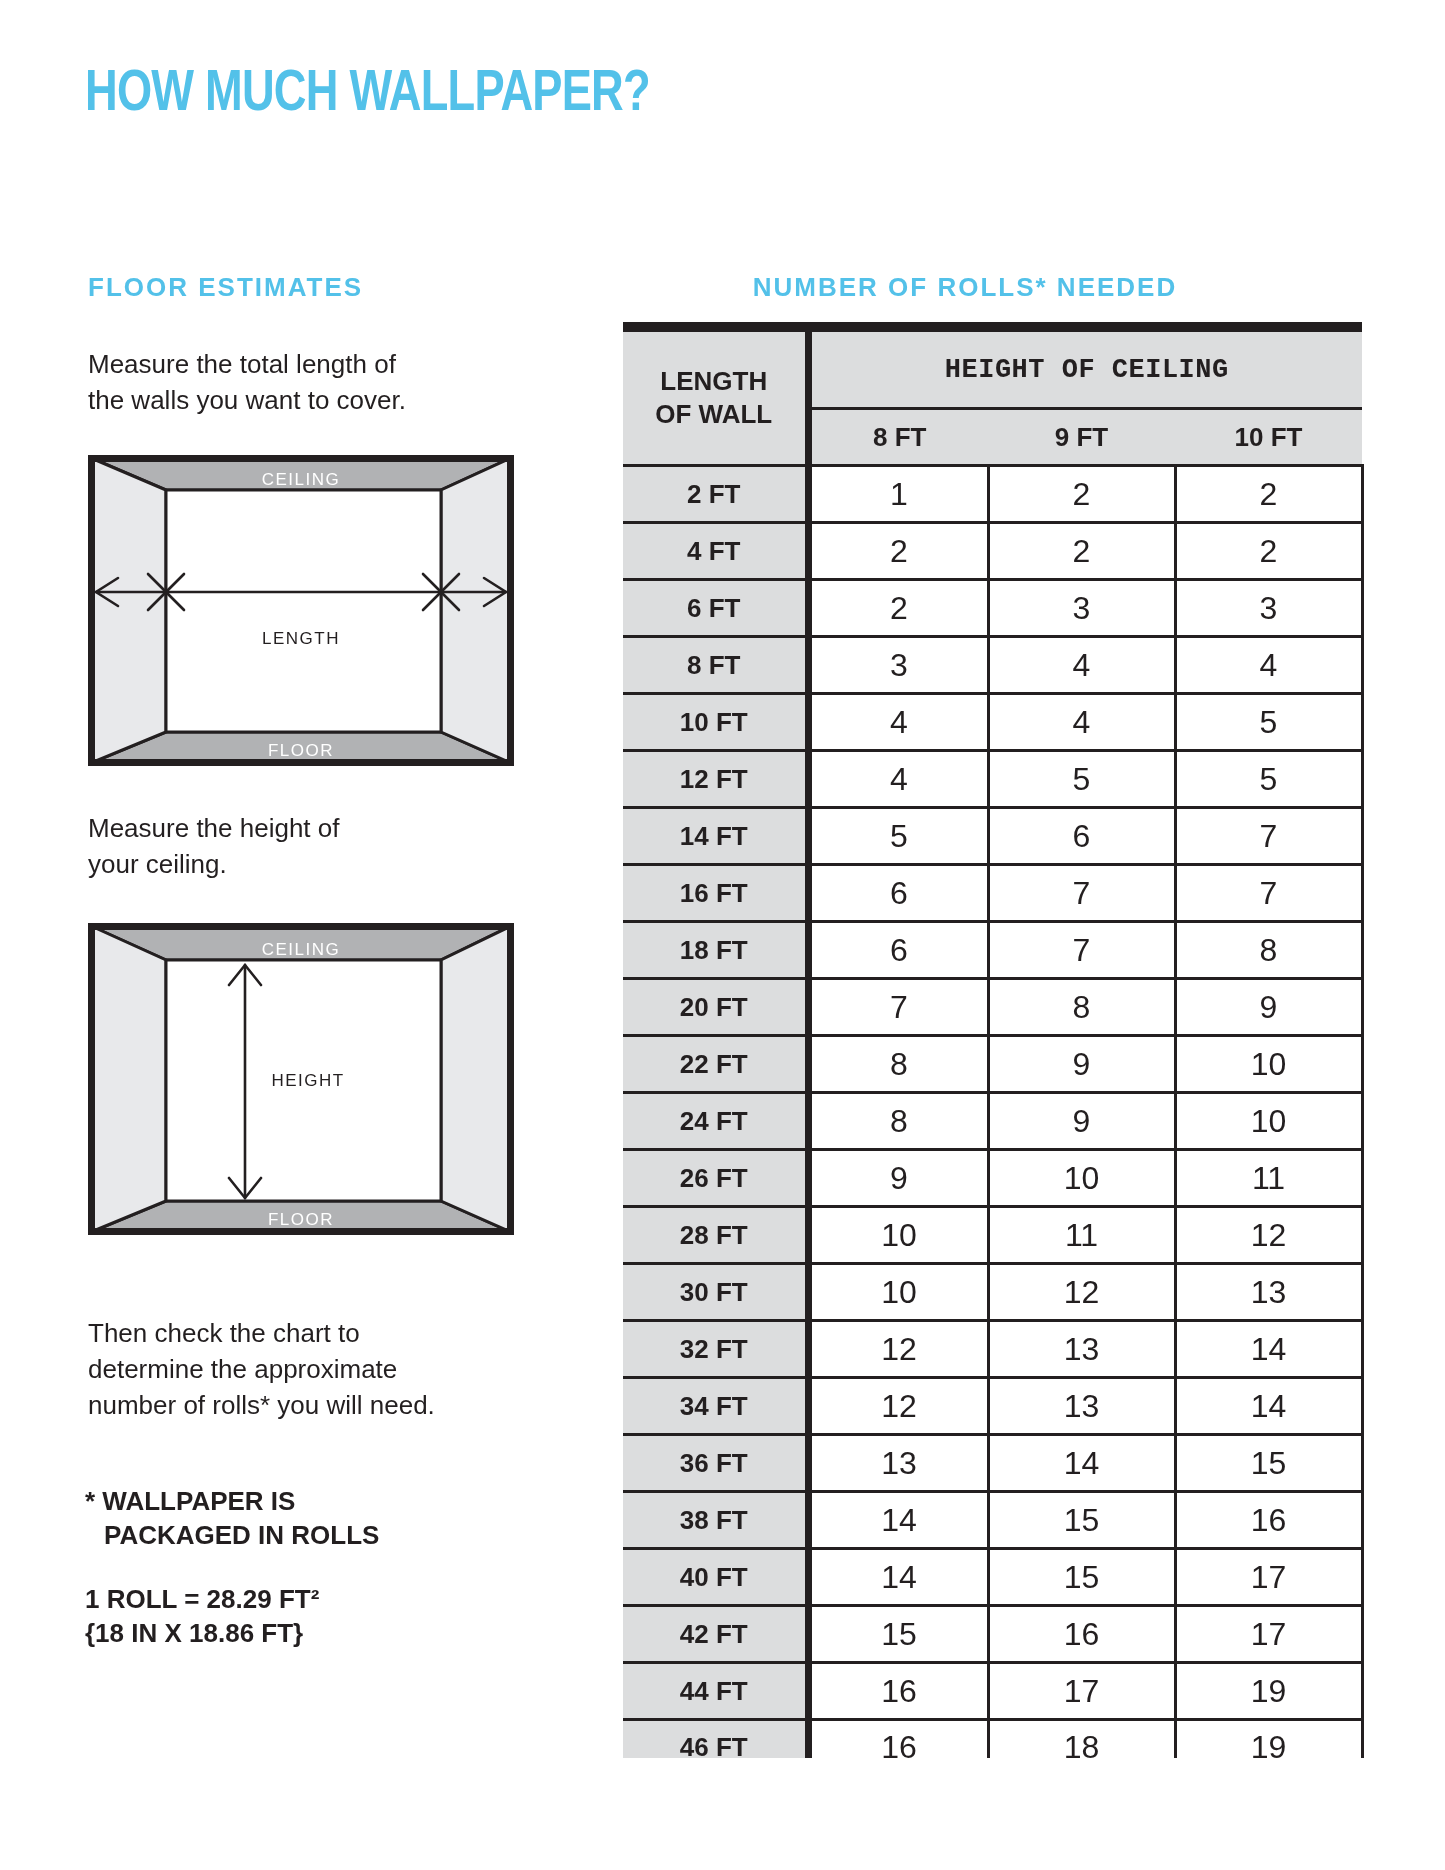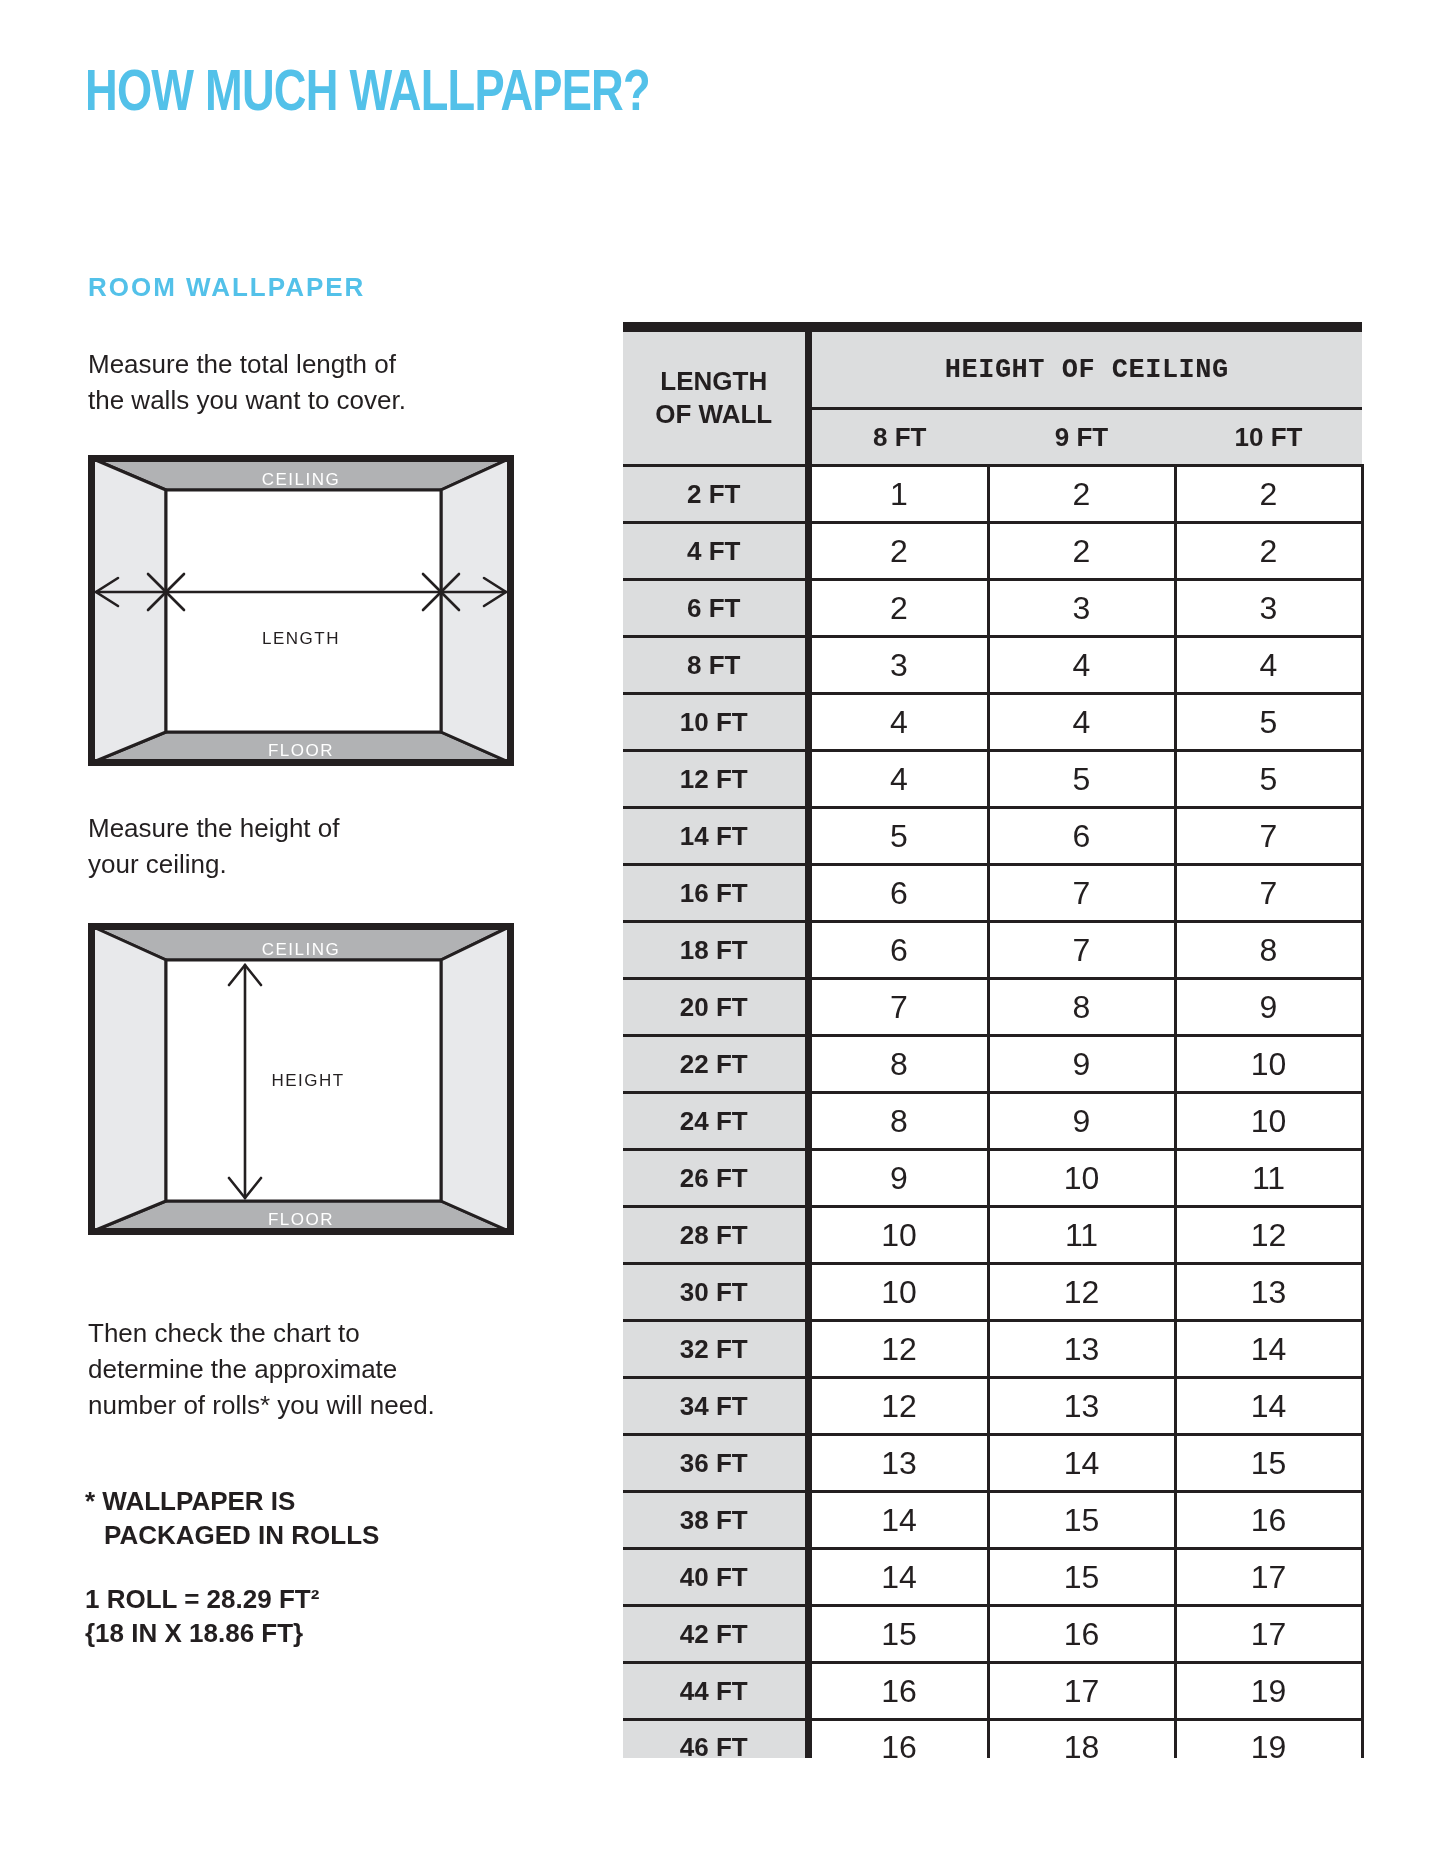--- a/index.html
+++ b/index.html
@@ -74,21 +74,21 @@
   }
   #table-bottom-stub{left:623px;top:1781px;width:185px;height:11px;background:#D9DADC;}
 </style>
 </head>
 <body>
 
 <div id="page">
 
   <div id="title" class="abs">HOW MUCH WALLPAPER?</div>
 
-  <div id="room-heading" class="abs section-heading">ROOM WALLPAPER</div>
+  <div id="room-heading" class="abs section-heading">FLOOR ESTIMATES</div>
 
   <div id="para1" class="abs para">
     <div>Measure the total length of</div>
     <div>the walls you want to cover.</div>
   </div>
 
   <svg id="diagram1" class="abs diagram" width="426" height="311" viewBox="0 0 426 311">
     <polygon class="wall-dark" points="3,3 423,3 353,35 78,35"></polygon>
     <polygon class="wall-dark" points="3,308 423,308 353,277 78,277"></polygon>
     <polygon class="wall-light" points="3,3 78,35 78,277 3,308"></polygon>
@@ -140,20 +140,21 @@
   <div id="footnote" class="abs bold-note">
     <div>* WALLPAPER IS</div>
     <div class="indent">PACKAGED IN ROLLS</div>
   </div>
 
   <div id="roll-info" class="abs bold-note">
     <div>1 ROLL = 28.29 FT²</div>
     <div>{18 IN X 18.86 FT}</div>
   </div>
 
+  <div id="table-heading" class="abs section-heading">NUMBER OF ROLLS* NEEDED</div>
 
   <div id="table-top-bar" class="abs"></div>
 
   <table id="rolls-table" class="abs">
     <colgroup>
       <col style="width:185px">
       <col style="width:180px">
       <col style="width:187px">
       <col style="width:187px">
     </colgroup>

